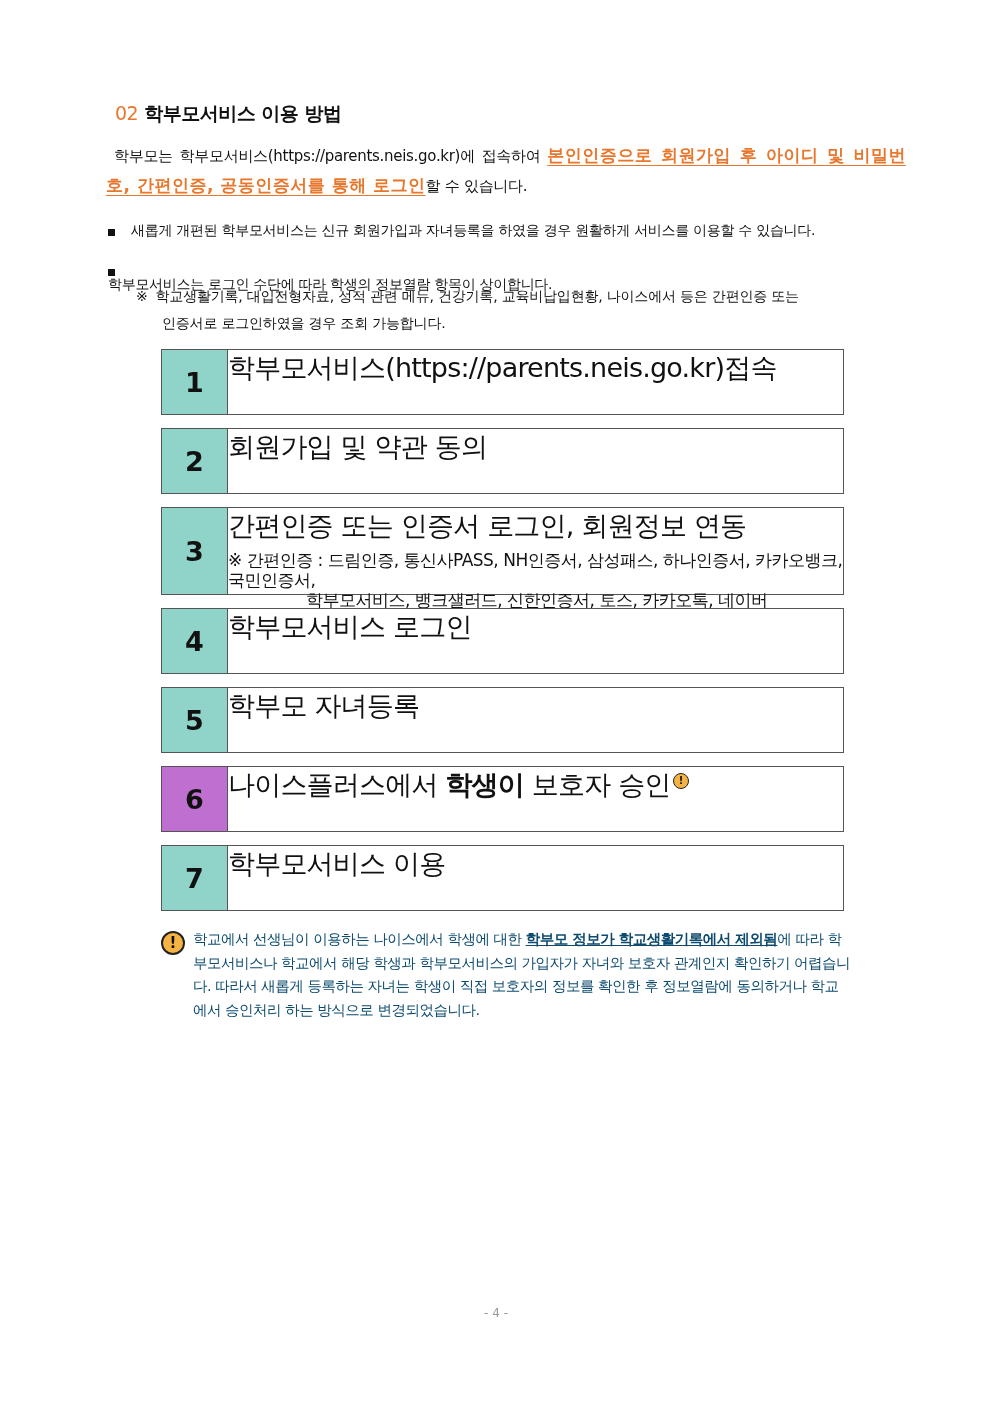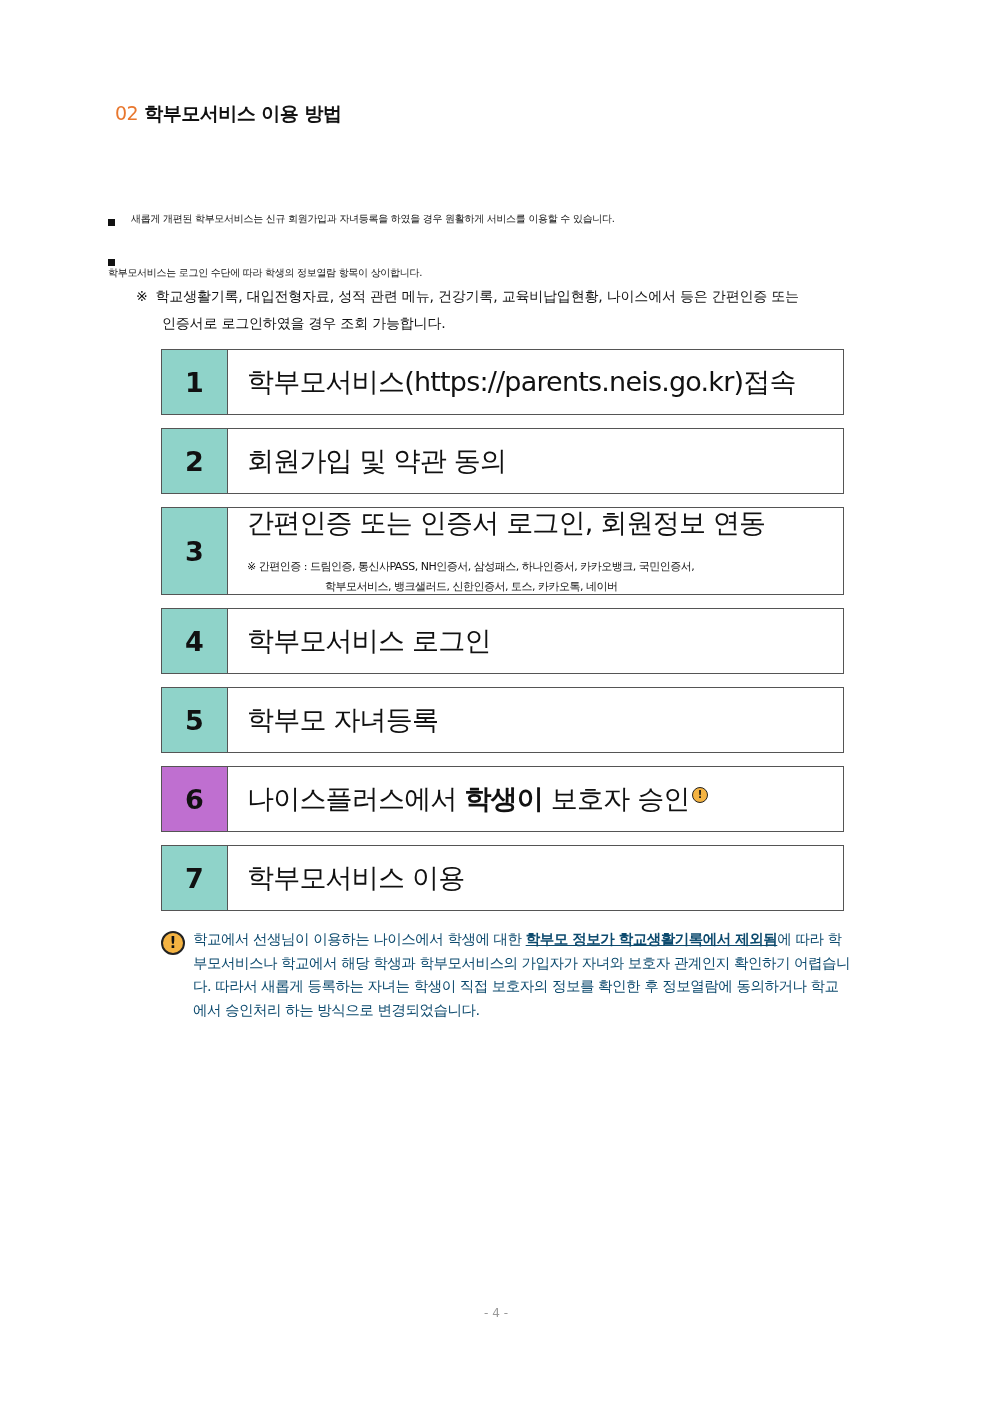--- a/index.html
+++ b/index.html
@@ -3,50 +3,53 @@
 <meta charset="utf-8">
 <style>
   html, body { margin:0; padding:0; background:#ffffff; }
   body { width:992px; height:1403px; position:relative; font-family:"DejaVu Sans", sans-serif; color:#111; overflow:hidden; }
   .page { position:absolute; left:0; top:0; width:992px; height:1403px; }
   .section-title { position:absolute; left:115px; top:101px; font-size:19px; font-weight:bold; letter-spacing:-0.5px; }
   .section-title .num { color:#e8772e; font-weight:normal; margin-right:6px; }
   .intro { position:absolute; left:106px; top:141px; width:800px; font-size:15px; line-height:29px; letter-spacing:-0.3px; text-align:justify; }
   .intro .lead { padding-left:8px; }
   .intro .hl { color:#e8772e; font-weight:bold; font-size:17px; text-decoration:underline; text-decoration-color:#e8772e; text-underline-offset:4px; letter-spacing:0.5px; }
-  .bullet { position:absolute; left:108px; font-size:10px; letter-spacing:-0.3px; display:flex; align-items:flex-start; }
+  .bullet { position:absolute; left:108px; font-size:14px; letter-spacing:-0.3px; display:flex; align-items:flex-start;margin-top:10px; }
   .bullet .sq { width:7px; height:7px; background:#111; margin-top:7px; margin-right:16px; flex:none; }
   .note { position:absolute; left:136px; top:283px; width:770px; font-size:14px; line-height:27px; letter-spacing:-0.2px; }
   .note .mark { margin-right:8px; }
   .note .line2 { padding-left:26px; display:block; }
   .note b { font-weight:normal; }
   .steps { position:absolute; left:161px; top:349px; width:685px; }
   .step { position:absolute; left:0; width:683px; border:1.5px solid #555; display:flex; background:#fff; box-sizing:border-box; }
   .step .badge { width:65px; flex:none; display:flex; align-items:center; justify-content:center; font-size:27px; font-weight:bold; border-right:1.5px solid #555; }
-  .step .content { flex:1; padding-left:19px; display:flex; flex-direction:column; justify-content:center; }
+  .step .content { flex:1; display:flex; flex-direction:column; justify-content:flex-start; }
   .step .label { font-size:27px; letter-spacing:-0.8px; }
   .step .label b { font-weight:bold; }
-  .step .sub { font-size:11px; letter-spacing:-0.5px; line-height:20px; margin-top:16px; }
+  .step .sub { font-size:17px; letter-spacing:-0.5px; line-height:20px; margin-top:6px; }
   .step .sub .indent { display:block; padding-left:78px; }
   .alert-dot { display:inline-block; width:14px; height:14px; border-radius:50%; background:#f4b342; border:1.5px solid #222; font-size:10px; line-height:14px; text-align:center; font-weight:bold; vertical-align:super; margin-left:2px; }
   .warning { position:absolute; left:161px; top:928px; width:690px; display:flex; }
   .warning .icon { width:24px; height:24px; border-radius:50%; background:#f4b342; border:2px solid #222; box-sizing:border-box; display:flex; align-items:center; justify-content:center; font-weight:bold; font-size:15px; flex:none; margin-top:3px; margin-right:8px; }
   .warning .text { font-size:14.5px; line-height:23.5px; letter-spacing:-0.5px; color:#0c4a6e; }
   .warning .text u { font-weight:bold; }
   .page-num { position:absolute; left:0; width:992px; top:1306px; text-align:center; font-size:12px; color:#999; }
 </style>
 </head>
 <body>
 
 <div class="page">
 
   <div class="section-title">
     <span class="num">02</span><span>학부모서비스 이용 방법</span>
   </div>
 
+  <div class="intro">
+    <span class="lead">학부모는 학부모서비스(https://parents.neis.go.kr)에 접속하여 </span><span class="hl">본인인증으로 회원가입 후 아이디 및 비밀번호, 간편인증, 공동인증서를 통해 로그인</span><span>할 수 있습니다.</span>
+  </div>
 
   <div class="bullet" style="top:212px;">
     <span class="sq"></span>
     <span>새롭게 개편된 학부모서비스는 신규 회원가입과 자녀등록을 하였을 경우 원활하게 서비스를 이용할 수 있습니다.</span>
   </div>
 
   <div class="bullet" style="top:252px;flex-direction:column;">
     <span class="sq"></span>
     <span>학부모서비스는 로그인 수단에 따라 학생의 정보열람 항목이 상이합니다.</span>
   </div>

